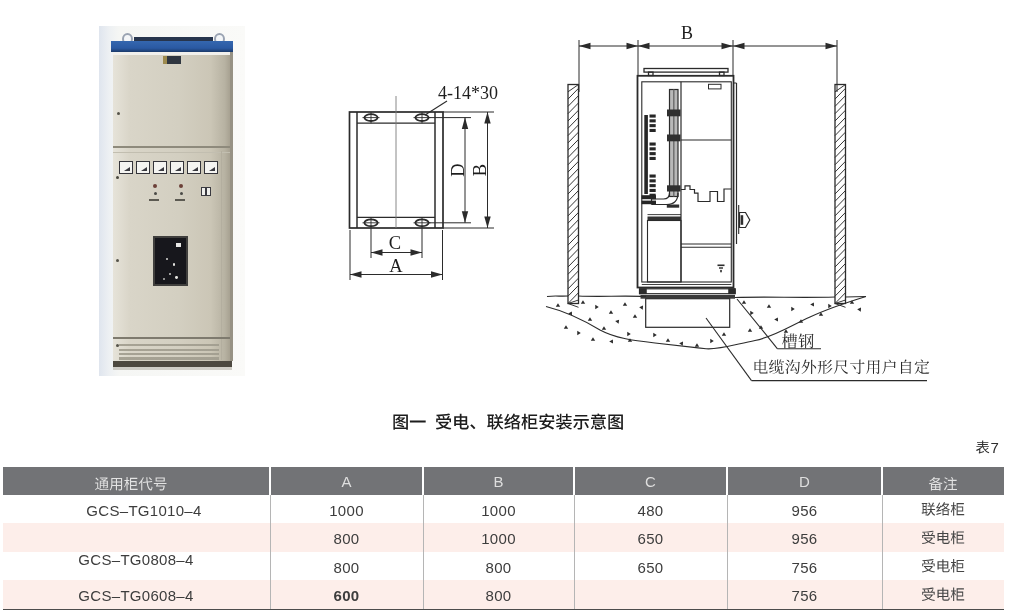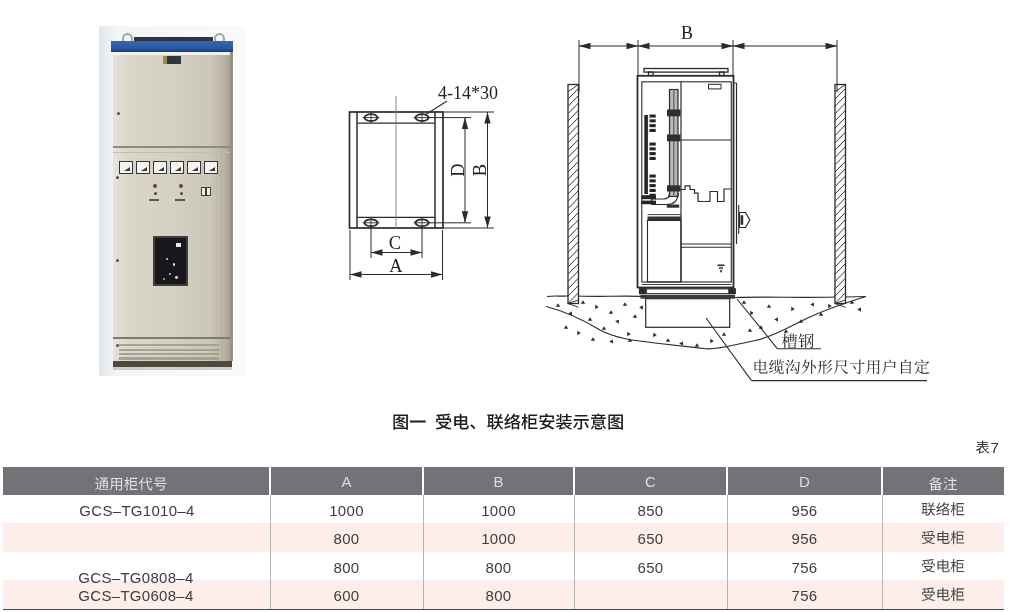--- a/index.html
+++ b/index.html
@@ -117,39 +117,39 @@
   <div class="sep" style="left:422.7px;top:29px;height:113.6px;"></div>
   <div class="sep" style="left:573.7px;top:29px;height:113.6px;"></div>
   <div class="sep" style="left:726.7px;top:29px;height:113.6px;"></div>
   <div class="sep" style="left:881.7px;top:29px;height:113.6px;"></div>
 
   <div class="hl" style="left:271px;top:6.5px;width:151px;">A</div>
   <div class="hl" style="left:424px;top:6.5px;width:149px;">B</div>
   <div class="hl" style="left:575px;top:6.5px;width:151px;">C</div>
   <div class="hl" style="left:728px;top:6.5px;width:153px;">D</div>
 
-  <div class="num" style="left:4px;top:36px;width:266px;">GCS–TG1010–4</div>
+  <div class="num" style="left:11px;top:36px;width:266px;">GCS–TG1010–4</div>
   <div class="num" style="left:271px;top:36px;width:151px;">1000</div>
   <div class="num" style="left:424px;top:36px;width:149px;">1000</div>
-  <div class="num" style="left:575px;top:36px;width:151px;">850</div>
+  <div class="num" style="left:575px;top:36px;width:151px;">480</div>
   <div class="num" style="left:728px;top:36px;width:153px;">956</div>
 
   <div class="num" style="left:271px;top:64.4px;width:151px;">800</div>
   <div class="num" style="left:424px;top:64.4px;width:149px;">1000</div>
   <div class="num" style="left:575px;top:64.4px;width:151px;">650</div>
   <div class="num" style="left:728px;top:64.4px;width:153px;">956</div>
 
-  <div class="num" style="left:3px;top:103px;width:266px;">GCS–TG0808–4</div>
+  <div class="num" style="left:3px;top:85px;width:266px;">GCS–TG0808–4</div>
   <div class="num" style="left:271px;top:92.8px;width:151px;">800</div>
   <div class="num" style="left:424px;top:92.8px;width:149px;">800</div>
   <div class="num" style="left:575px;top:92.8px;width:151px;">650</div>
   <div class="num" style="left:728px;top:92.8px;width:153px;">756</div>
 
   <div class="num" style="left:3px;top:121.2px;width:266px;">GCS–TG0608–4</div>
-  <div class="num" style="left:271px;top:121.2px;width:151px;">600</div>
+  <div class="num" style="left:271px;top:121.2px;width:151px;font-weight:bold;">600</div>
   <div class="num" style="left:424px;top:121.2px;width:149px;">800</div>
   <div class="num" style="left:728px;top:121.2px;width:153px;">756</div>
 </div>
 
 <svg width="1013" height="612" viewBox="0 0 1013 612" style="position:absolute;left:0;top:0">
 
 <g fill="none" stroke="#2b2b2b" stroke-width="1.5">
         <rect x="349.5" y="112" width="93.5" height="116" stroke-width="1.7"></rect>
         <line x1="357" y1="112" x2="357" y2="228"></line>
         <line x1="435" y1="112" x2="435" y2="228"></line>

